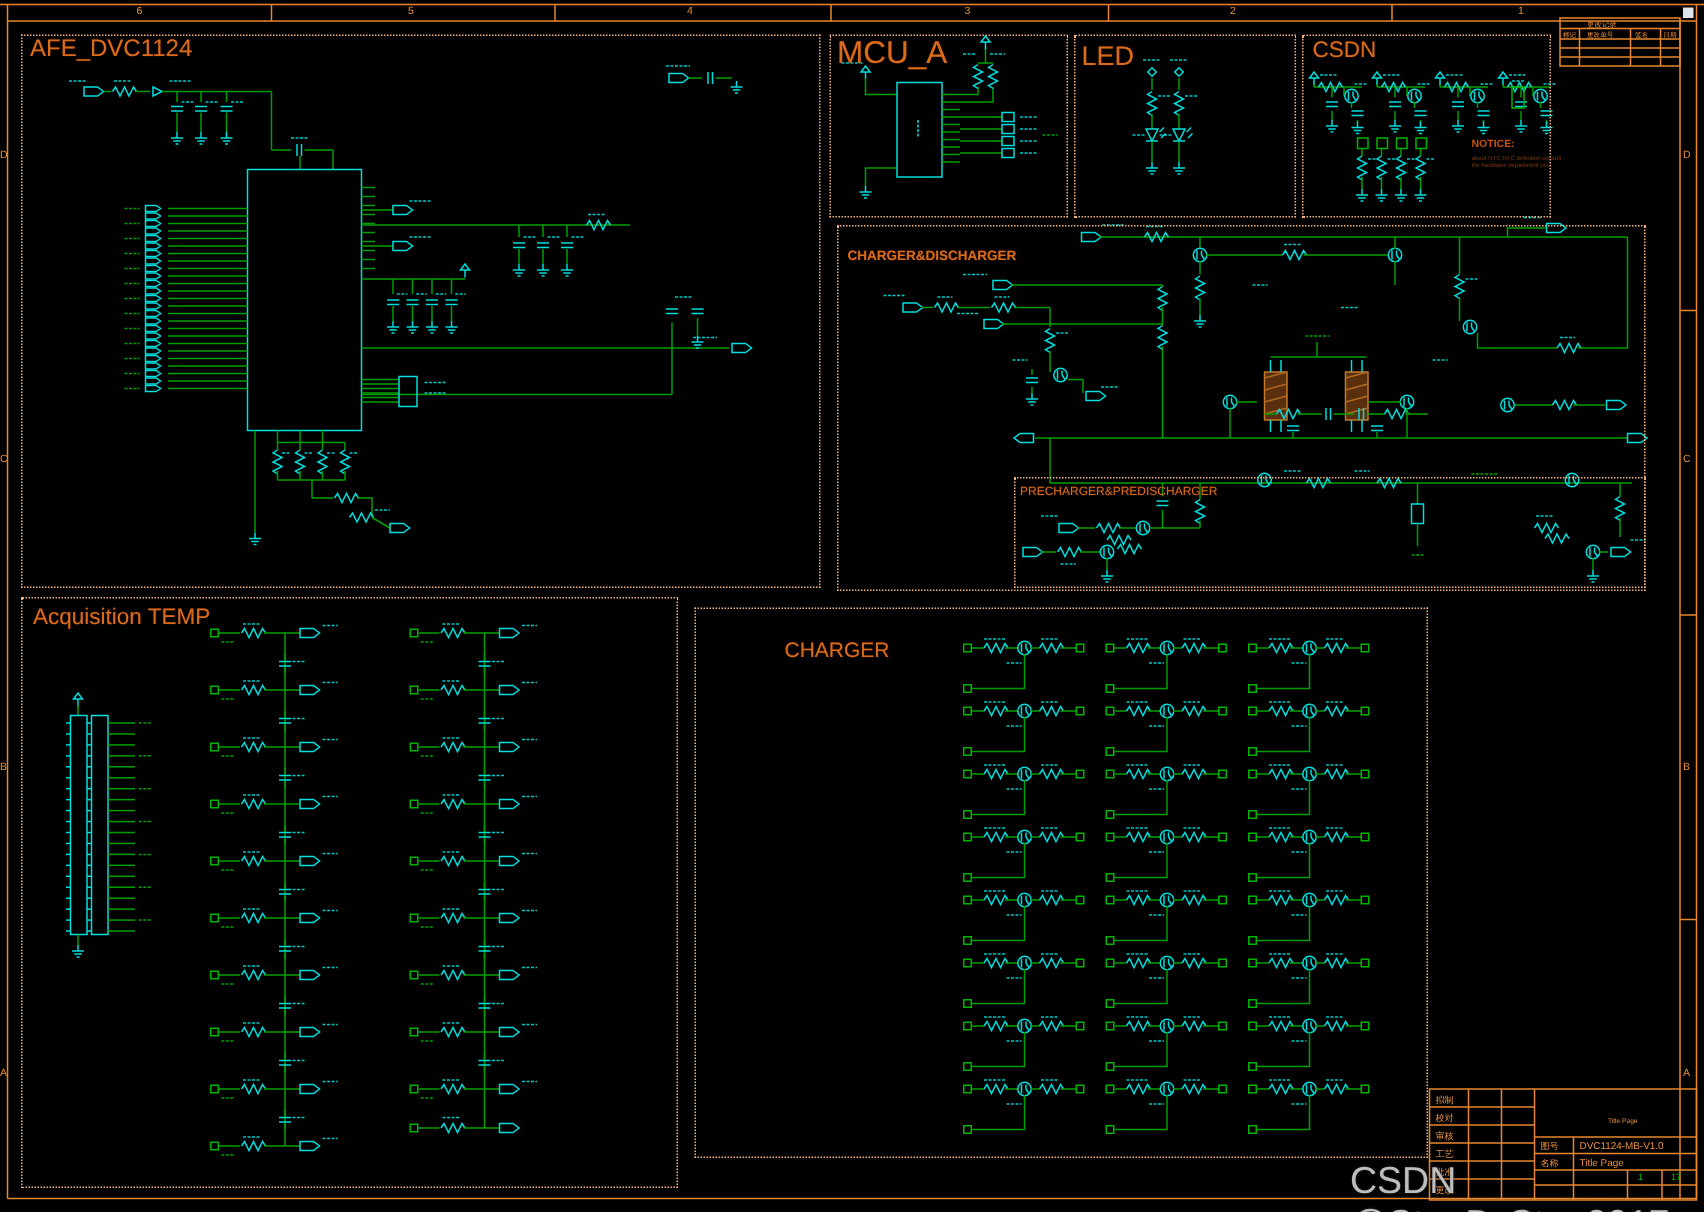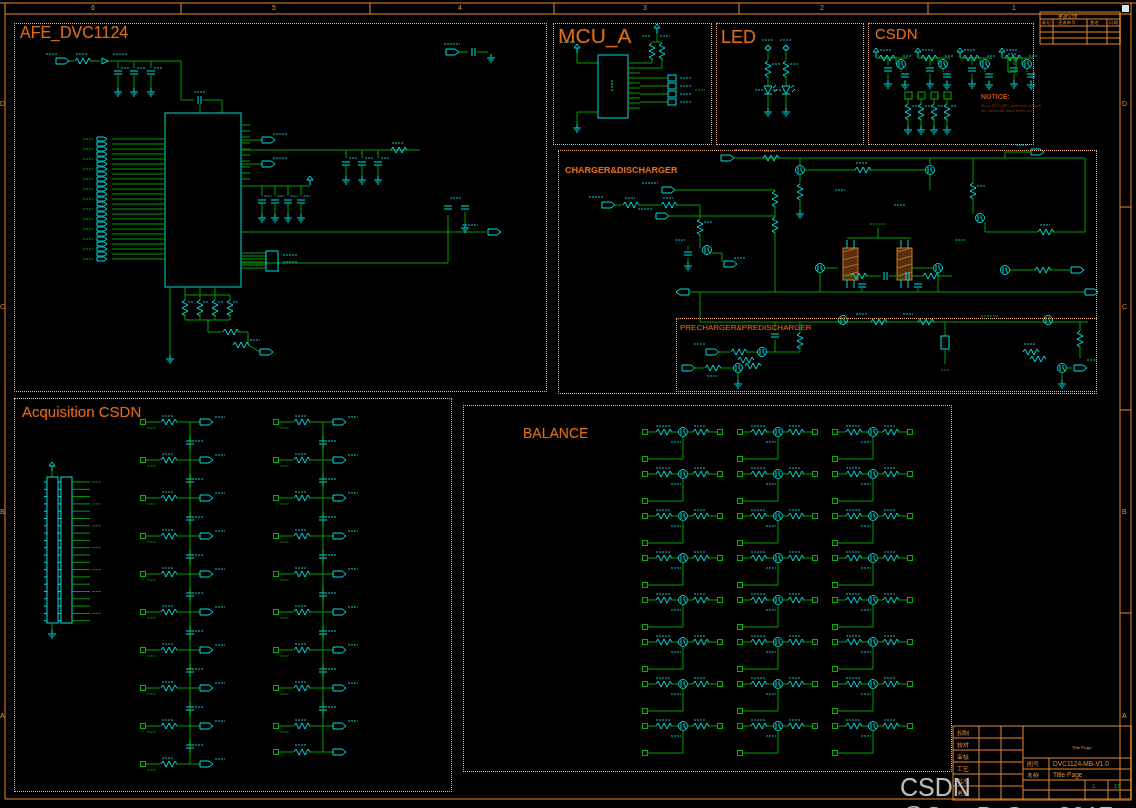--- a/index.html
+++ b/index.html
@@ -1503,23 +1503,23 @@
       <div class="blocklabel" style="left: 558px; top: 24px; font-size: 21px; font-weight: normal;">MCU_A</div>
       <div class="blockbox" style="left: 716px; top: 23px; width: 146px; height: 120px;"></div>
       <div class="blocklabel" style="left: 721px; top: 27px; font-size: 18px; font-weight: normal;">LED</div>
       <div class="blockbox" style="left: 868px; top: 23px; width: 164px; height: 120px;"></div>
       <div class="blocklabel" style="left: 875px; top: 25px; font-size: 15px; font-weight: normal;">CSDN</div>
       <div class="blockbox" style="left: 558px; top: 150px; width: 537px; height: 242px;"></div>
       <div class="blocklabel" style="left: 565px; top: 165px; font-size: 9px; font-weight: bold;">CHARGER&amp;DISCHARGER</div>
       <div class="blockbox" style="left: 676px; top: 318px; width: 419px; height: 72px;"></div>
       <div class="blocklabel" style="left: 680px; top: 323px; font-size: 8px; font-weight: normal;">PRECHARGER&amp;PREDISCHARGER</div>
       <div class="blockbox" style="left: 14px; top: 398px; width: 436px; height: 392px;"></div>
-      <div class="blocklabel" style="left: 22px; top: 403px; font-size: 15px; font-weight: normal;">Acquisition CSDN</div>
+      <div class="blocklabel" style="left: 22px; top: 403px; font-size: 15px; font-weight: normal;">Acquisition TEMP</div>
       <div class="blockbox" style="left: 463px; top: 405px; width: 487px; height: 365px;"></div>
-      <div class="blocklabel" style="left: 523px; top: 425px; font-size: 14px; font-weight: normal;">BALANCE</div>
+      <div class="blocklabel" style="left: 523px; top: 425px; font-size: 14px; font-weight: normal;">CHARGER</div>
     </div>
   <div id="frame-layer">
       <div class="zl" style="left: 91px; top: 4px;">6</div>
       <div class="zl" style="left: 272px; top: 4px;">5</div>
       <div class="zl" style="left: 458px; top: 4px;">4</div>
       <div class="zl" style="left: 643px; top: 4px;">3</div>
       <div class="zl" style="left: 820px; top: 4px;">2</div>
       <div class="zl" style="left: 1012px; top: 4px;">1</div>
       <div class="zl" style="left: 0px; top: 100px;">D</div>
       <div class="zl" style="left: 1122px; top: 100px;">D</div>

